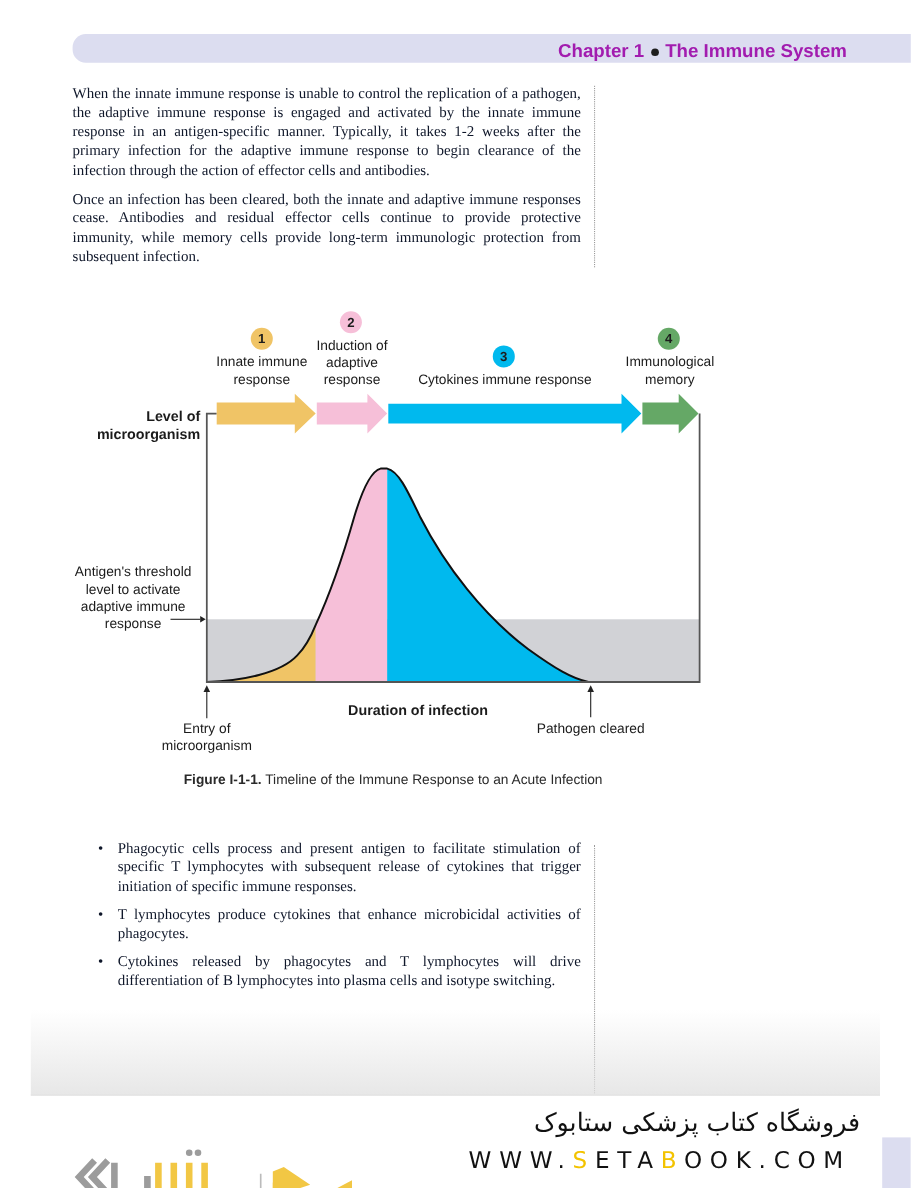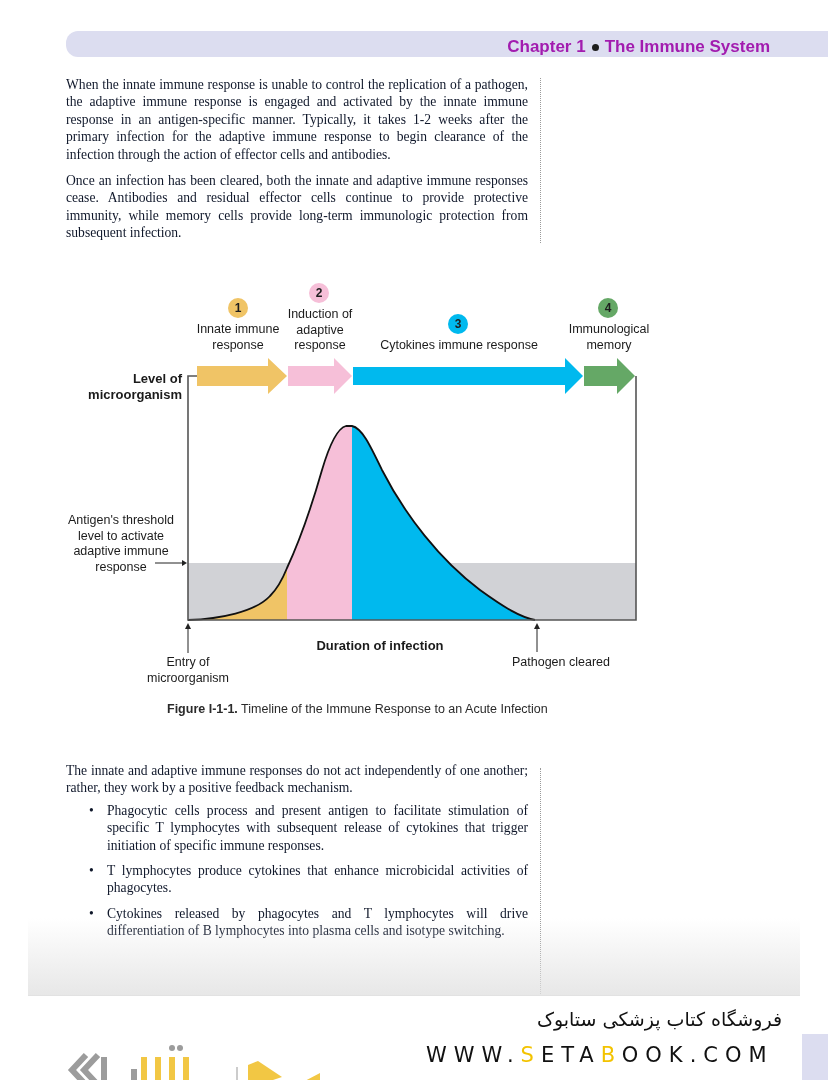--- a/index.html
+++ b/index.html
@@ -49,21 +49,21 @@
   .fade {
     position: absolute; left: 28px; top: 918px; width: 772px; height: 78px;
     background: linear-gradient(to bottom, rgba(235,235,235,0) 0%, rgba(225,225,225,0.8) 100%);
   }
   .cutline {
     position: absolute; left: 28px; top: 995px; width: 772px; height: 1px; background: #e2e2e2;
   }
   .footer { position: absolute; left: 0; top: 996px; width: 828px; height: 84px; background: #fff; margin-top: 45px; }
   .footer-persian {
     position: absolute; right: 46px; top: 1008px; direction: rtl;
-    font-family: "DejaVu Sans", sans-serif; font-size: 19px; color: #111; white-space: nowrap;
+    font-family: "DejaVu Sans", sans-serif; font-size: 23px; color: #111; white-space: nowrap;
   }
   .footer-url {
     position: absolute; left: 426px; top: 1043px;
     font-family: "DejaVu Sans", sans-serif; font-size: 21px; letter-spacing: 7px; color: #111; white-space: nowrap;
   }
   .footer-url .hl { color: #f3c300; }
   .corner-tab { position: absolute; left: 802px; top: 1034px; width: 26px; height: 46px; background: #dcddf0; }
   .logo-persian {
     position: absolute; left: 67px; top: 1049px; direction: rtl;
     font-family: "DejaVu Sans", sans-serif; font-size: 14px; color: #a9a9a9; white-space: nowrap;
@@ -124,30 +124,29 @@
   <div class="circle" style="left:448px;top:44px;background:#00b9ee;">3</div>
   <div class="fig-label" style="left:368px;top:68px;width:182px;">Cytokines immune response</div>
 
   <div class="circle" style="left:598px;top:28px;background:#65a866;">4</div>
   <div class="fig-label" style="left:560px;top:52px;width:98px;white-space:normal;">Immunological memory</div>
 
   <div class="fig-label bold" style="left:72px;top:101px;width:110px;text-align:right;white-space:normal;">Level of microorganism</div>
   <div class="fig-label" style="left:60px;top:243px;width:122px;white-space:normal;text-align:center;">Antigen's threshold level to activate adaptive immune response</div>
   <div class="fig-label bold" style="left:300px;top:368px;width:160px;">Duration of infection</div>
   <div class="fig-label" style="left:138px;top:385px;width:100px;white-space:normal;">Entry of microorganism</div>
-  <div class="fig-label" style="left:502px;top:385px;width:118px;">Pathogen cleared</div>
+  <div class="fig-label" style="left:478px;top:385px;width:118px;">Pathogen cleared</div>
 </div>
 
 <div class="caption">
   <b>Figure I-1-1.</b>
   <span>Timeline of the Immune Response to an Acute Infection</span>
 </div>
 
 <div class="body-text" style="top:762px;">
-  <p style="margin-bottom:5px;">The innate and adaptive immune responses do not act independently of one another; rather, they work by a positive feedback mechanism.</p>
   <ul class="bullets">
     <li>Phagocytic cells process and present antigen to facilitate stimulation of specific T lymphocytes with subsequent release of cytokines that trigger initiation of specific immune responses.</li>
     <li>T lymphocytes produce cytokines that enhance microbicidal activities of phagocytes.</li>
     <li>Cytokines released by phagocytes and T lymphocytes will drive differentiation of B lymphocytes into plasma cells and isotype switching.</li>
   </ul>
 </div>
 
 <div class="fade"></div>
 <div class="cutline"></div>
 

